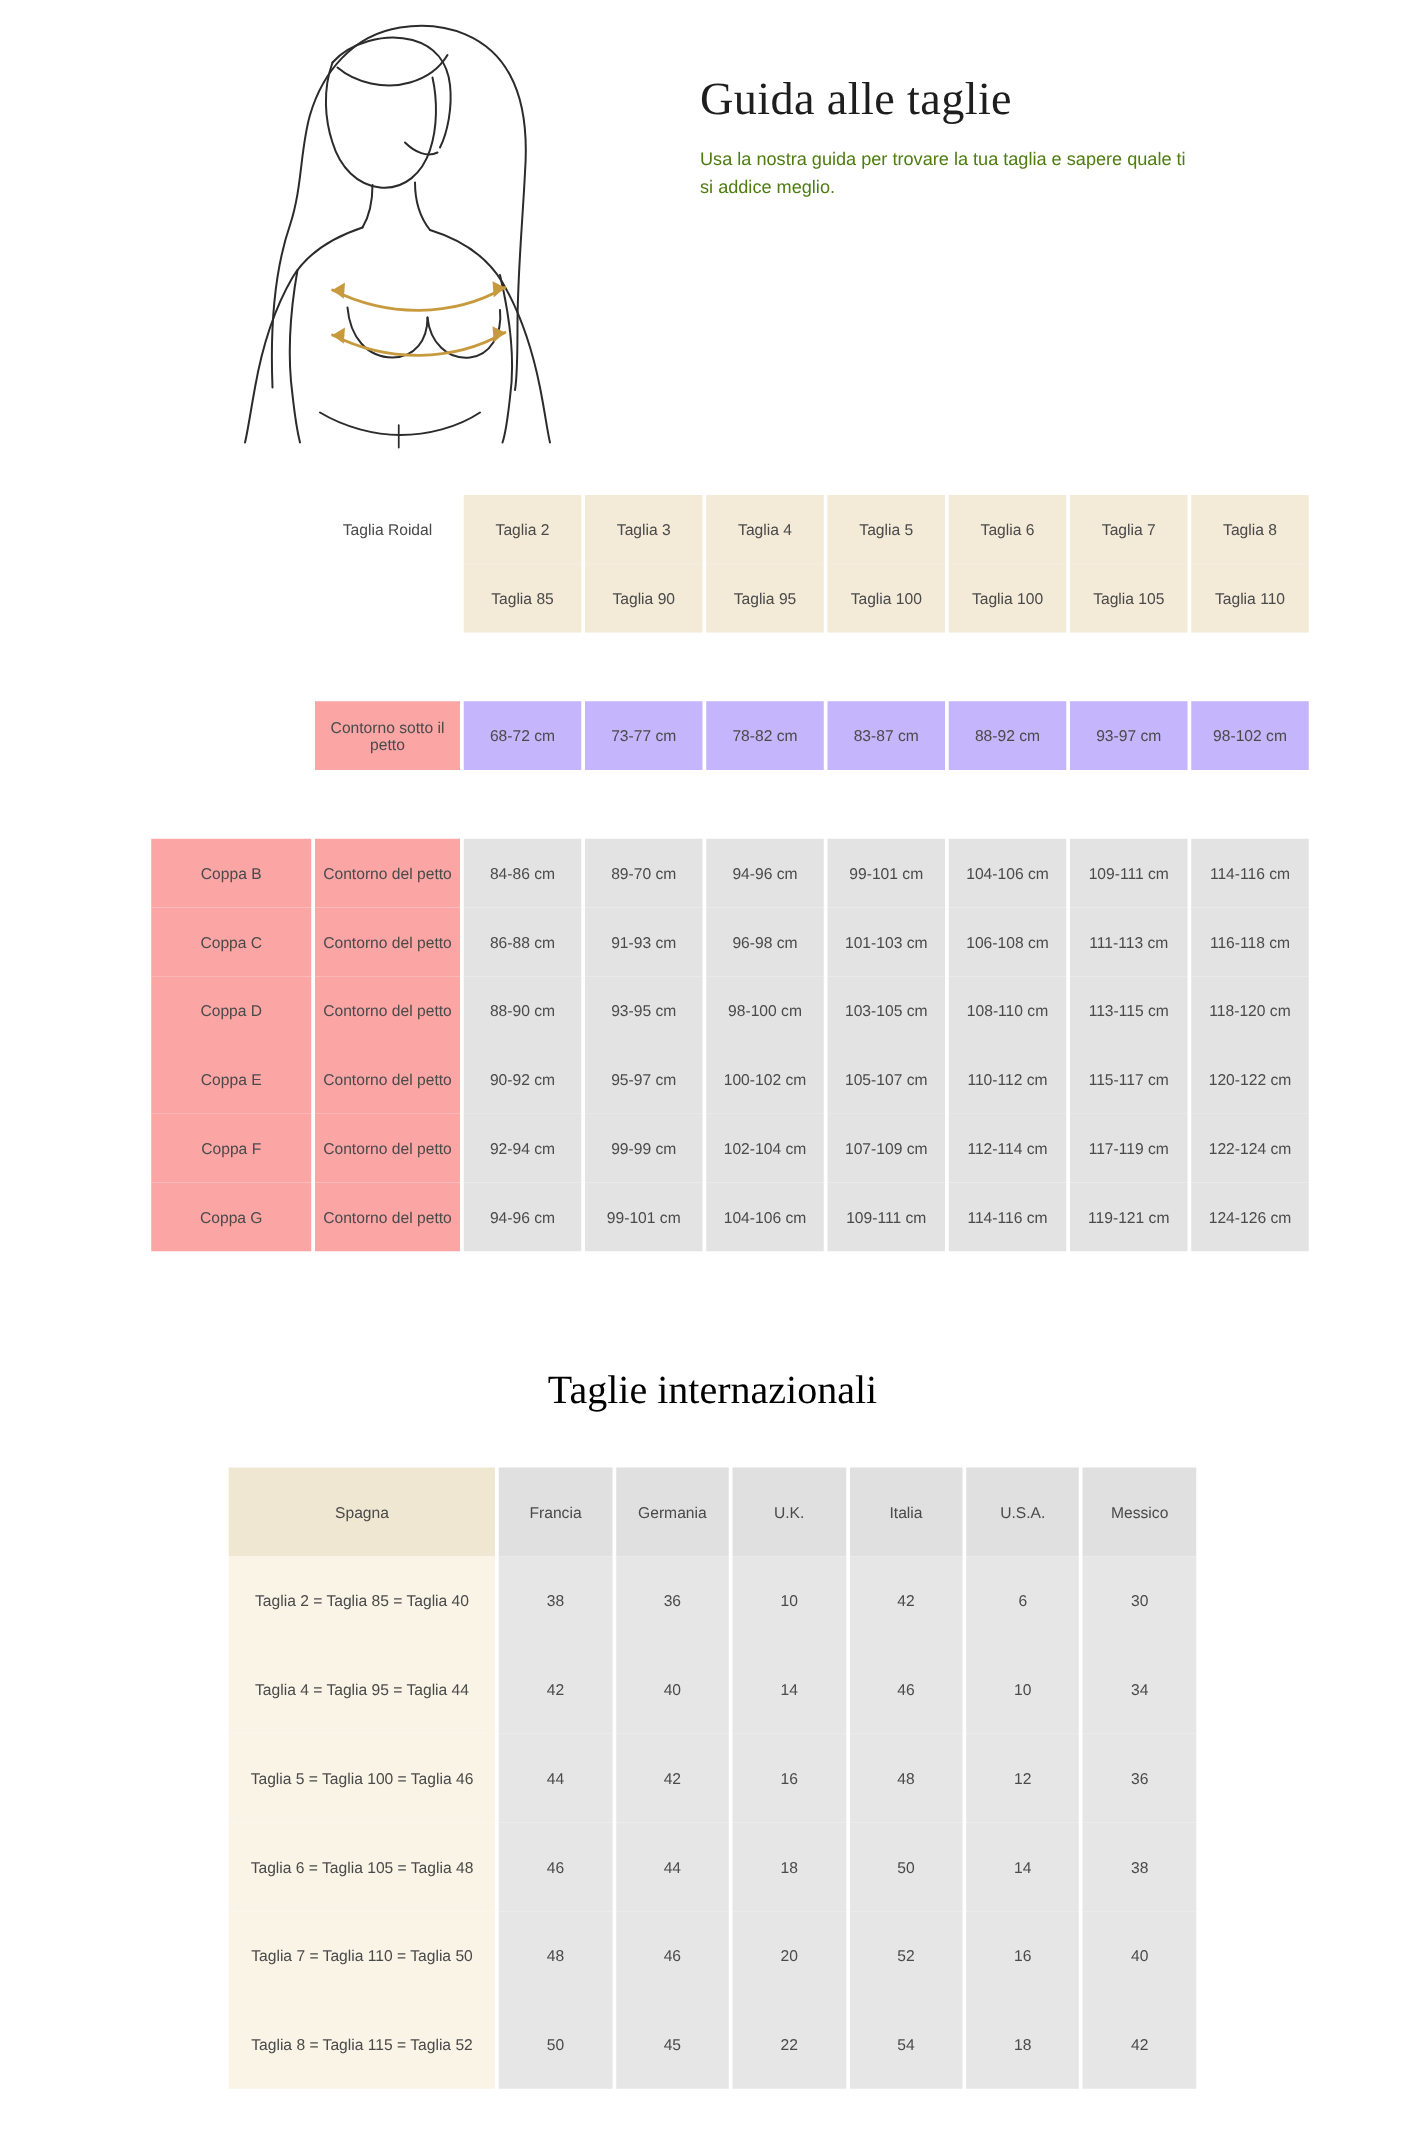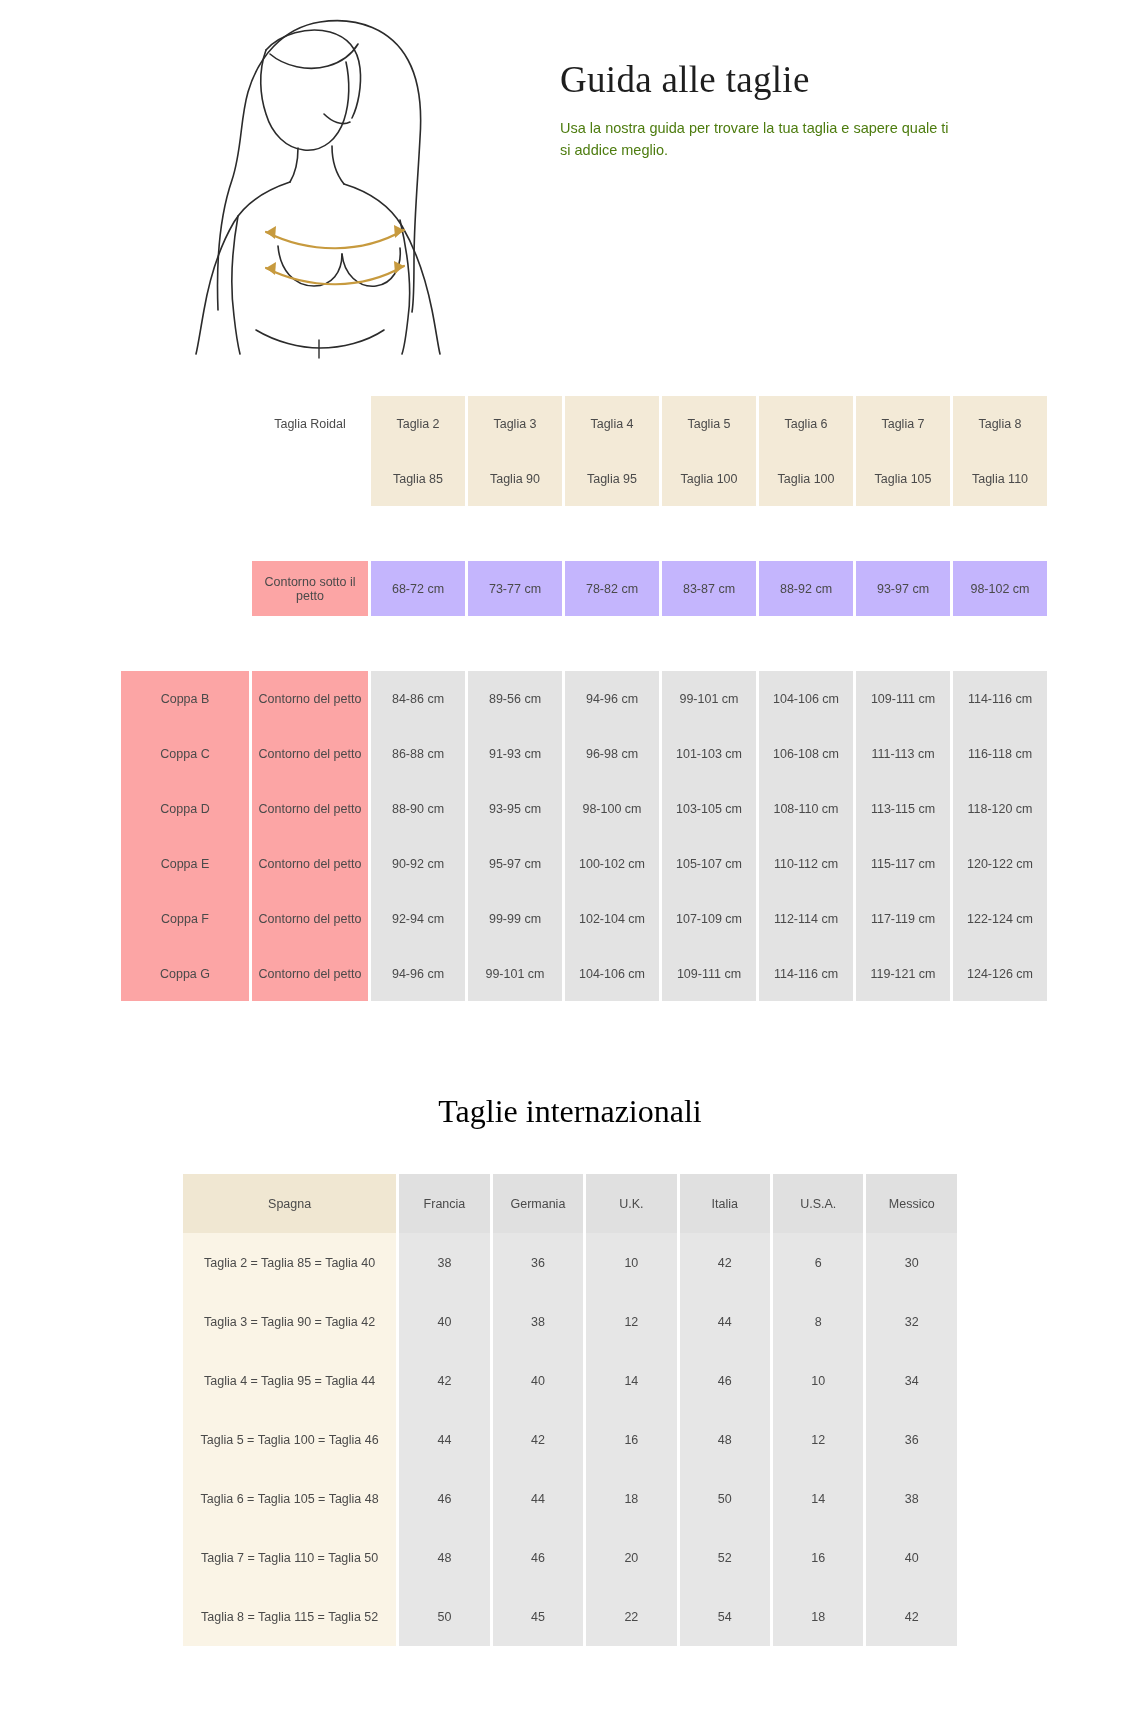--- a/index.html
+++ b/index.html
@@ -122,21 +122,21 @@
   table.intl {
     border-collapse: separate;
     border-spacing: 3px 0;
     width: 780px;
     table-layout: fixed;
   }
   table.intl td, table.intl th {
     text-align: center;
     vertical-align: middle;
     font-weight: 400;
-    height: 59px;
+    height: 71px;
     font-size: 12.5px;
     color: #4a4a4a;
   }
   .intl-col-first { width: 198px; }
   .intl-col { width: 84px; }
   .intl-head-first { background: #f0e7d2; font-size: 13.5px; color: #3a3a3a; }
   .intl-head { background: #e0e0e0; font-size: 13.5px; color: #3a3a3a; }
   .intl-first { background: #faf4e6; font-size: 12.5px; color: #3f3a30; }
   .intl-cell { background: #e6e6e6; color: #5a5a5a; }
 </style>
@@ -247,21 +247,21 @@
           <td class="cell-beige2">98-102 cm</td>
         </tr>
         <tr class="gap-row">
             <td colspan="9"></td>
           </tr>
 
         <tr>
           <td class="cell-cream coppa-cell">Coppa B</td>
           <td class="cell-cream contorno-petto-cell">Contorno del petto</td>
           <td class="cell-gray">84-86 cm</td>
-          <td class="cell-gray">89-56 cm</td>
+          <td class="cell-gray">89-70 cm</td>
           <td class="cell-gray">94-96 cm</td>
           <td class="cell-gray">99-101 cm</td>
           <td class="cell-gray">104-106 cm</td>
           <td class="cell-gray">109-111 cm</td>
           <td class="cell-gray">114-116 cm</td>
         </tr>
 
         <tr>
           <td class="cell-cream coppa-cell">Coppa C</td>
           <td class="cell-cream contorno-petto-cell">Contorno del petto</td>
@@ -353,29 +353,20 @@
         <tr>
           <td class="intl-first">Taglia 2 = Taglia 85 = Taglia 40</td>
           <td class="intl-cell">38</td>
           <td class="intl-cell">36</td>
           <td class="intl-cell">10</td>
           <td class="intl-cell">42</td>
           <td class="intl-cell">6</td>
           <td class="intl-cell">30</td>
         </tr>
         <tr>
-          <td class="intl-first">Taglia 3 = Taglia 90 = Taglia 42</td>
-          <td class="intl-cell">40</td>
-          <td class="intl-cell">38</td>
-          <td class="intl-cell">12</td>
-          <td class="intl-cell">44</td>
-          <td class="intl-cell">8</td>
-          <td class="intl-cell">32</td>
-        </tr>
-        <tr>
           <td class="intl-first">Taglia 4 = Taglia 95 = Taglia 44</td>
           <td class="intl-cell">42</td>
           <td class="intl-cell">40</td>
           <td class="intl-cell">14</td>
           <td class="intl-cell">46</td>
           <td class="intl-cell">10</td>
           <td class="intl-cell">34</td>
         </tr>
         <tr>
           <td class="intl-first">Taglia 5 = Taglia 100 = Taglia 46</td>

